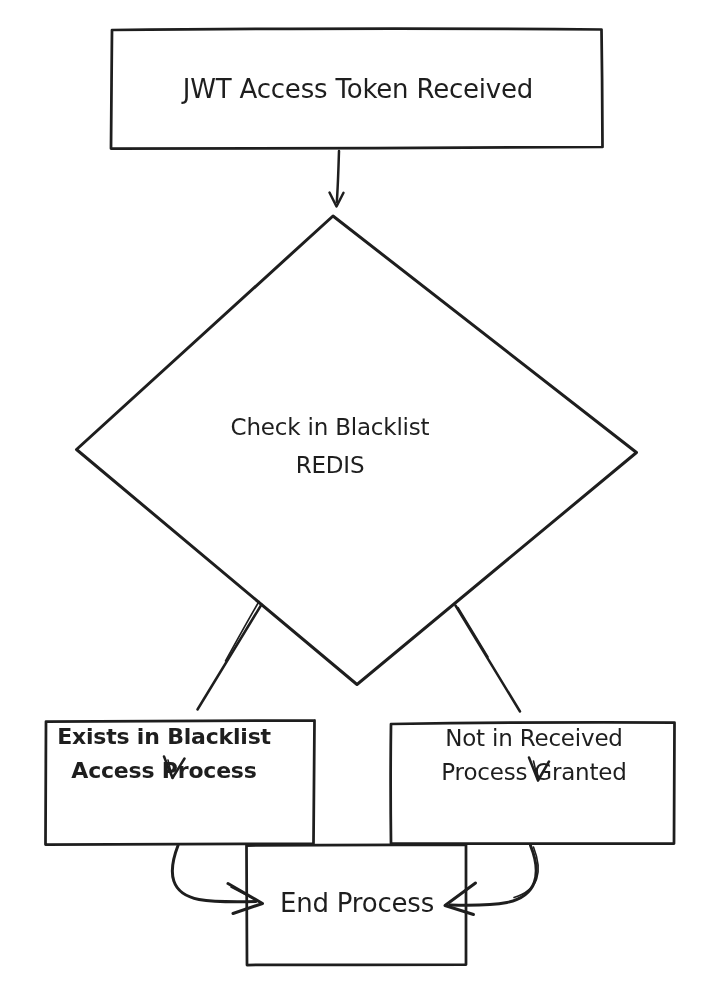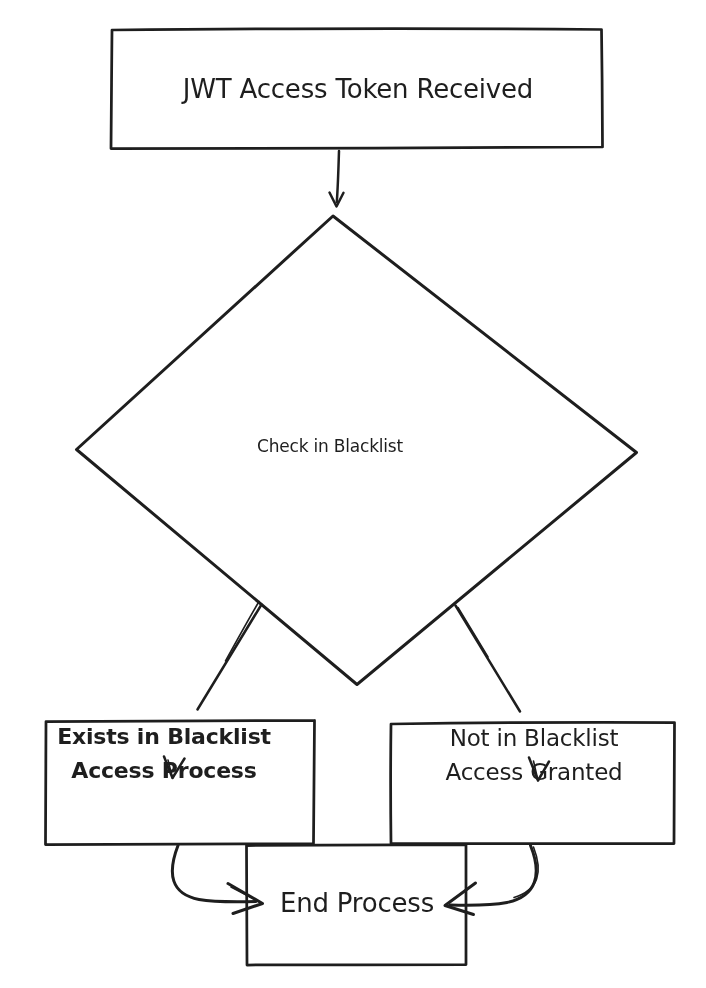--- a/index.html
+++ b/index.html
@@ -26,21 +26,21 @@
   .conn-thin  { stroke-width: 1.6px; }
   .label {
     position: absolute;
     transform: translate(-50%, -50%);
     color: var(--stroke);
     text-align: center;
     white-space: nowrap;
     letter-spacing: -0.2px;
   }
   .label-start    { left: 358px; top:  89px; font-size: 26px; }
-  .label-decision { left: 330px; top: 446px; font-size: 17px; line-height: 38px; }
+  .label-decision { left: 330px; top: 446px; font-size: 23px; line-height: 38px; }
   .label-denied   { left: 164px; top: 754px; font-size: 22px; line-height: 34px; font-weight: bold; }
   .label-granted  { left: 534px; top: 755px; font-size: 23px; line-height: 34px; }
   .label-end      { left: 357px; top: 903px; font-size: 26px; }
 </style>
 </head>
 <body>
 
 <div class="canvas">
 
   <svg width="706" height="988" viewBox="0 0 706 988">
@@ -74,27 +74,28 @@
 
     <path class="conn-thick" d="M530.5,845.5 C542,874 537,896 507,902.5 C489,906 468,905.5 450,905"></path>
     <path class="conn-thin" d="M533.5,847 C543,871.5 539,890 514,897.5"></path>
     <path class="conn-thick" d="M475.5,883 L445,905.5 L473.5,914.5"></path>
   </svg>
 
   <div class="label label-start">JWT Access Token Received</div>
 
   <div class="label label-decision">
     <div>Check in Blacklist</div>
+    <div>REDIS</div>
   </div>
 
   <div class="label label-denied">
     <div>Exists in Blacklist</div>
     <div>Access Process</div>
   </div>
 
   <div class="label label-granted">
-    <div>Not in Blacklist</div>
-    <div>Access Granted</div>
+    <div>Not in Received</div>
+    <div>Process Granted</div>
   </div>
 
   <div class="label label-end">End Process</div>
 
 </div>
 
 </body></html>

